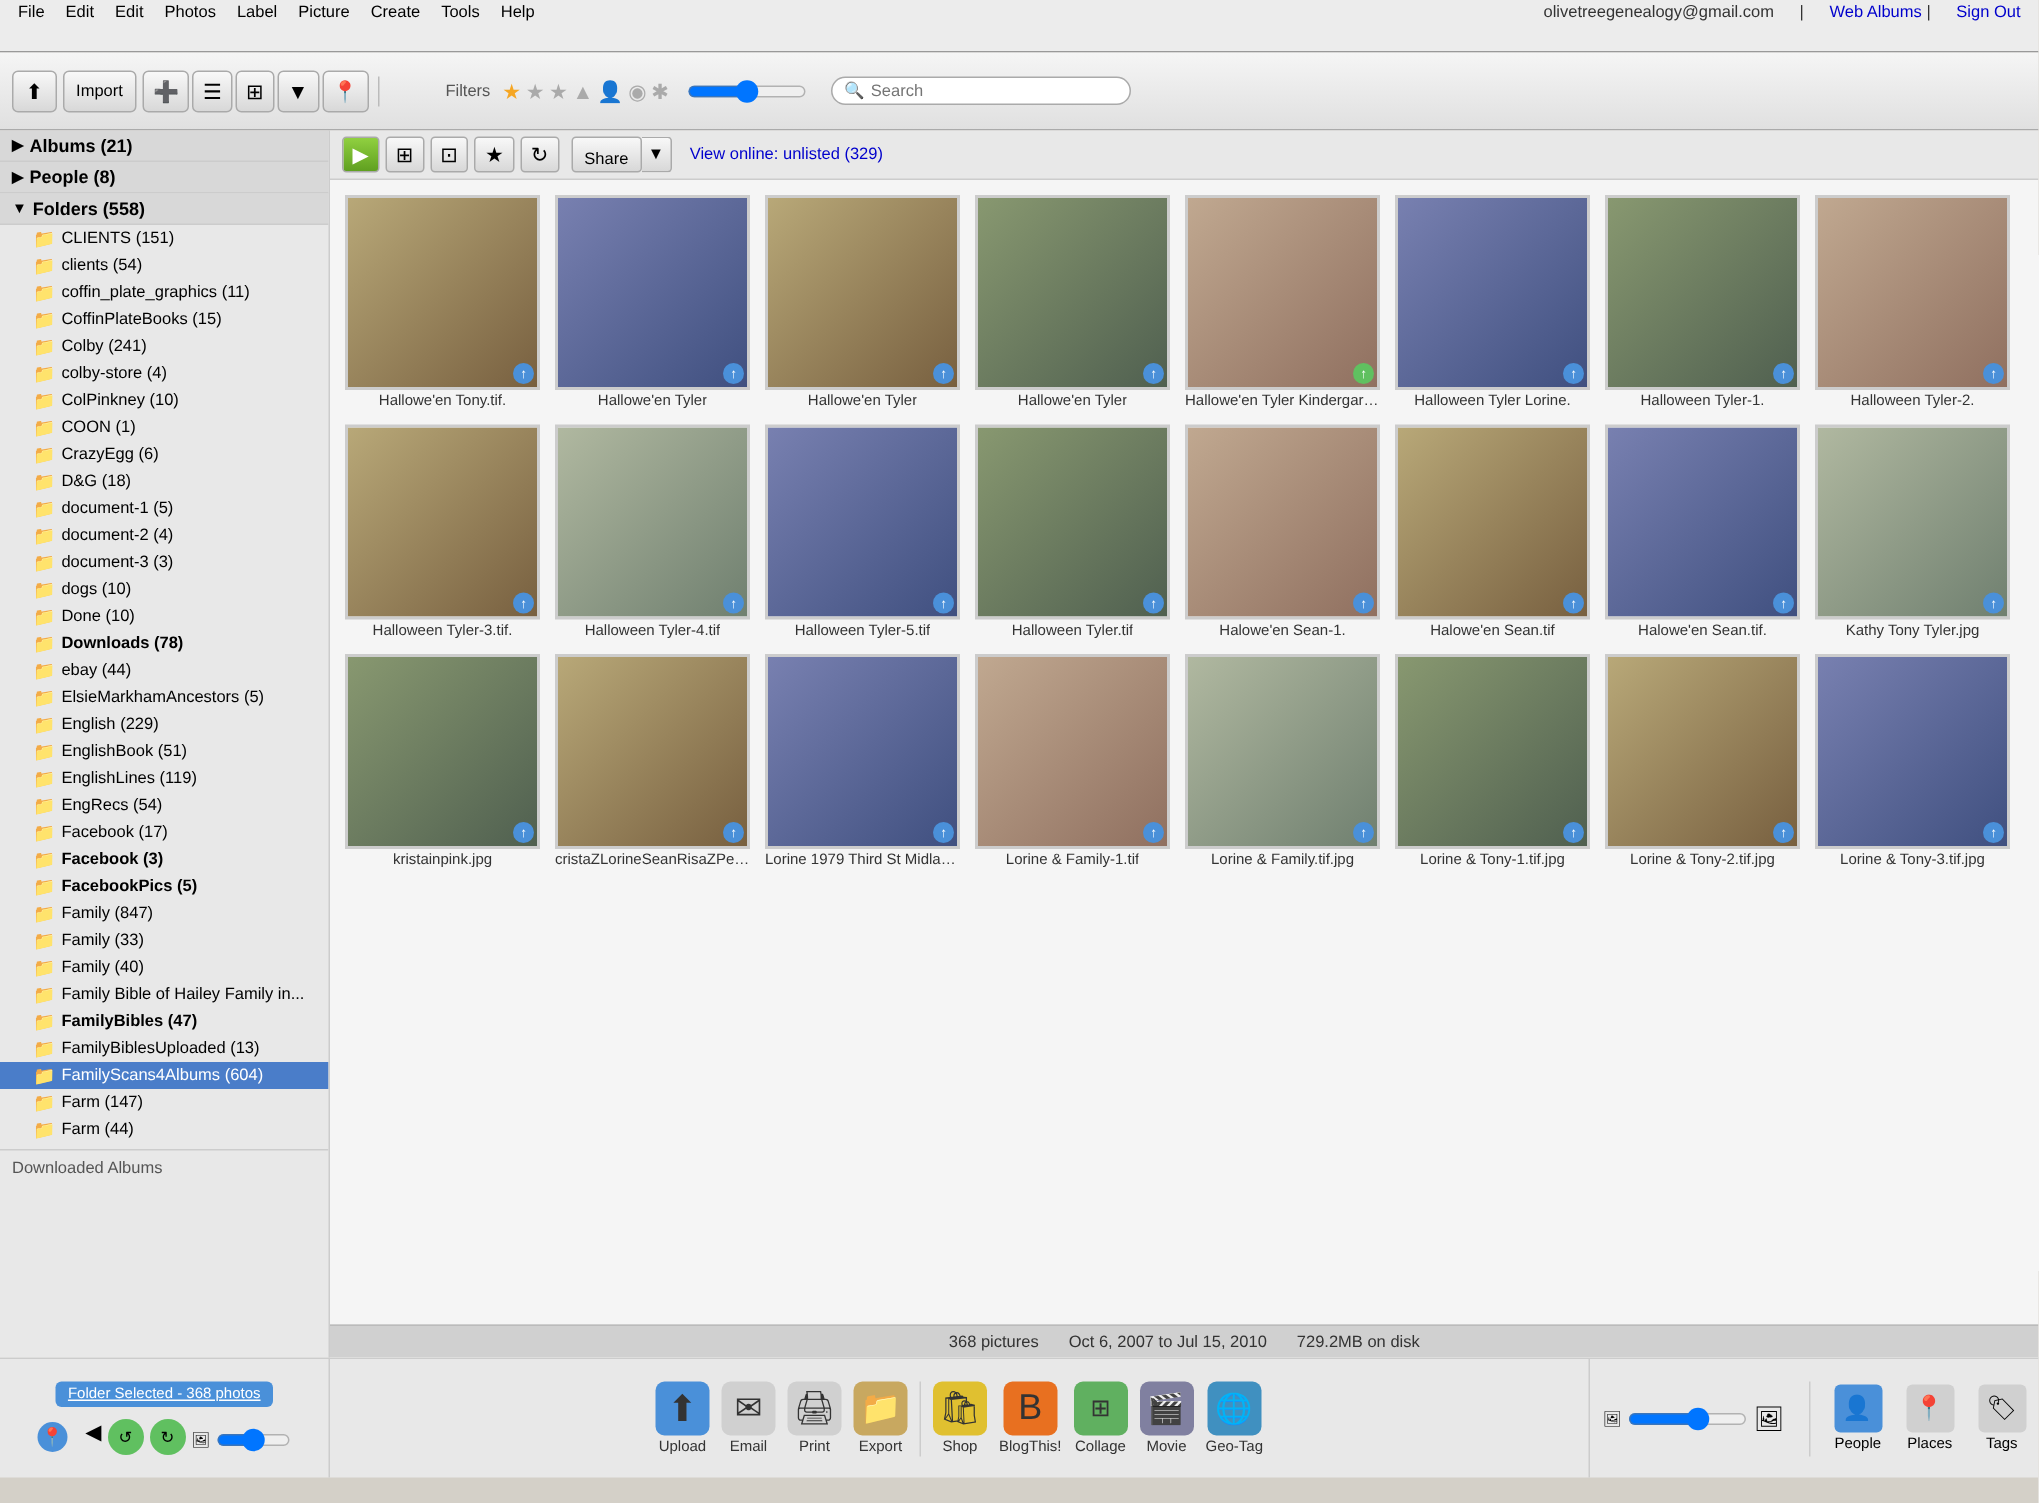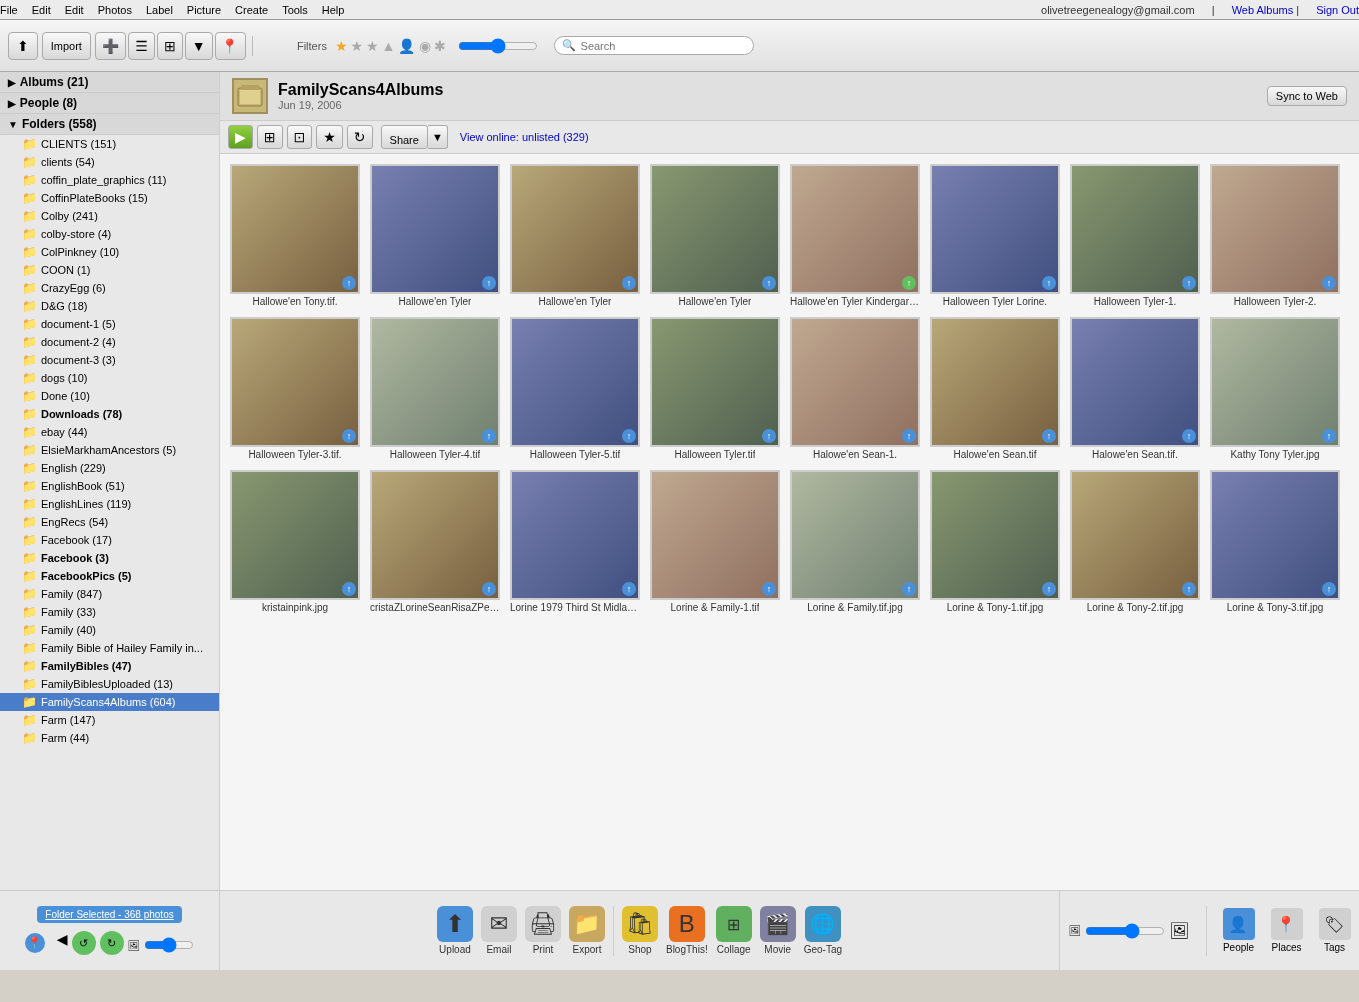--- a/index.html
+++ b/index.html
@@ -1,19 +1,19 @@
 <!DOCTYPE html>
 <html><head>
   <meta charset="utf-8">
   <style>
     * { box-sizing: border-box; margin: 0; padding: 0; }
     body { font-family: 'Lucida Grande', Arial, sans-serif; font-size: 11px; background: #d4d0c8; overflow: hidden; width: 1359px; height: 1002px; }
     
     
-    #menubar { background: #ececec; border-bottom: 1px solid #999; display: flex; align-items: center; padding: 2px 0; height: 20px; }
+    #menubar { background: #ececec; border-bottom: 1px solid #999; display: flex; align-items: flex-start; padding: 2px 12px; height: 35px; }
     #menubar span { margin-right: 14px; font-size: 11px; cursor: pointer; }
     .account-bar { margin-left: auto; font-size: 11px; color: #333; }
     .account-bar a { color: #0000cc; text-decoration: none; }
     
     
     #toolbar { background: linear-gradient(to bottom, #f5f5f5, #e0e0e0); border-bottom: 1px solid #aaa; display: flex; align-items: center; padding: 4px 8px; height: 52px; }
     .toolbar-btn { background: linear-gradient(to bottom, #f8f8f8, #d8d8d8); border: 1px solid #aaa; border-radius: 4px; padding: 3px 8px; font-size: 11px; cursor: pointer; margin-right: 4px; display: flex; align-items: center; gap: 4px; height: 28px; }
     .toolbar-icon-btn { background: linear-gradient(to bottom, #f8f8f8, #d8d8d8); border: 1px solid #aaa; border-radius: 4px; padding: 3px 6px; cursor: pointer; margin-right: 2px; height: 28px; display: flex; align-items: center; }
     .filters-label { font-size: 11px; color: #555; margin: 0 8px 0 40px; }
     .filter-stars { display: flex; gap: 3px; margin-right: 4px; }
@@ -299,44 +299,27 @@
       </div>
     <div class="sidebar-item">
         <span class="folder-icon">📁</span>
         <span>Farm (147)</span>
       </div>
     <div class="sidebar-item">
         <span class="folder-icon">📁</span>
         <span>Farm (44)</span>
       </div>
 
+    <div style="padding: 6px 8px; font-size: 11px; color: #555; border-top: 1px solid #ccc; margin-top: 4px;">
+      <span>Downloaded Albums</span>
+    </div>
   </div>
 
   <div id="content">
 
-    <div id="content-header">
-      <div class="album-info">
-        <div class="album-icon">
-          <svg width="28" height="28" viewBox="0 0 28 28">
-            <rect x="2" y="6" width="24" height="18" rx="2" fill="#c8b878" stroke="#907840" stroke-width="1"></rect>
-            <rect x="5" y="3" width="18" height="6" rx="1" fill="#b8a060"></rect>
-            <rect x="4" y="8" width="20" height="14" rx="1" fill="#e0d090"></rect>
-          </svg>
-        </div>
-        <div>
-          <div class="album-title">FamilyScans4Albums</div>
-          <div class="album-date">Jun 19, 2006</div>
-        </div>
-      </div>
-      <div>
-        <div class="sync-btn">
-          <span>Sync to Web</span>
-        </div>
-      </div>
-    </div>
 
     <div id="content-toolbar">
       <div class="ct-btn green">▶</div>
       <div class="ct-btn">⊞</div>
       <div class="ct-btn">⊡</div>
       <div class="ct-btn">★</div>
       <div class="ct-btn">↻</div>
       <div style="display:flex; margin-left: 4px;">
         <div class="share-btn">
           <span>Share</span>
@@ -491,20 +474,25 @@
       </div>
       <div class="photo-item">
         <div class="photo-thumb row2" style="width:130px; height:130px; position:relative;">
           <div style="position:absolute;bottom:2px;right:2px;background:#4a90d9;border-radius:50%;width:14px;height:14px;display:flex;align-items:center;justify-content:center;color:white;font-size:9px;">↑</div>
         </div>
         <div class="photo-label">Lorine &amp; Tony-3.tif.jpg</div>
       </div>
 
     </div>
 
+    <div id="statusbar">
+      <span>368 pictures</span>
+      <span>Oct 6, 2007 to Jul 15, 2010</span>
+      <span>729.2MB on disk</span>
+    </div>
   </div>
 </div>
 
 <div id="bottombar">
 
   <div class="bottom-left">
     <div class="folder-selected-badge">Folder Selected - 368 photos</div>
     <div class="bottom-left-controls">
       <div style="background:#4a90d9;border-radius:50%;width:20px;height:20px;display:flex;align-items:center;justify-content:center;color:white;font-size:12px;cursor:pointer;">📍</div>
       <div style="display:flex;gap:4px;margin-left:8px;">

